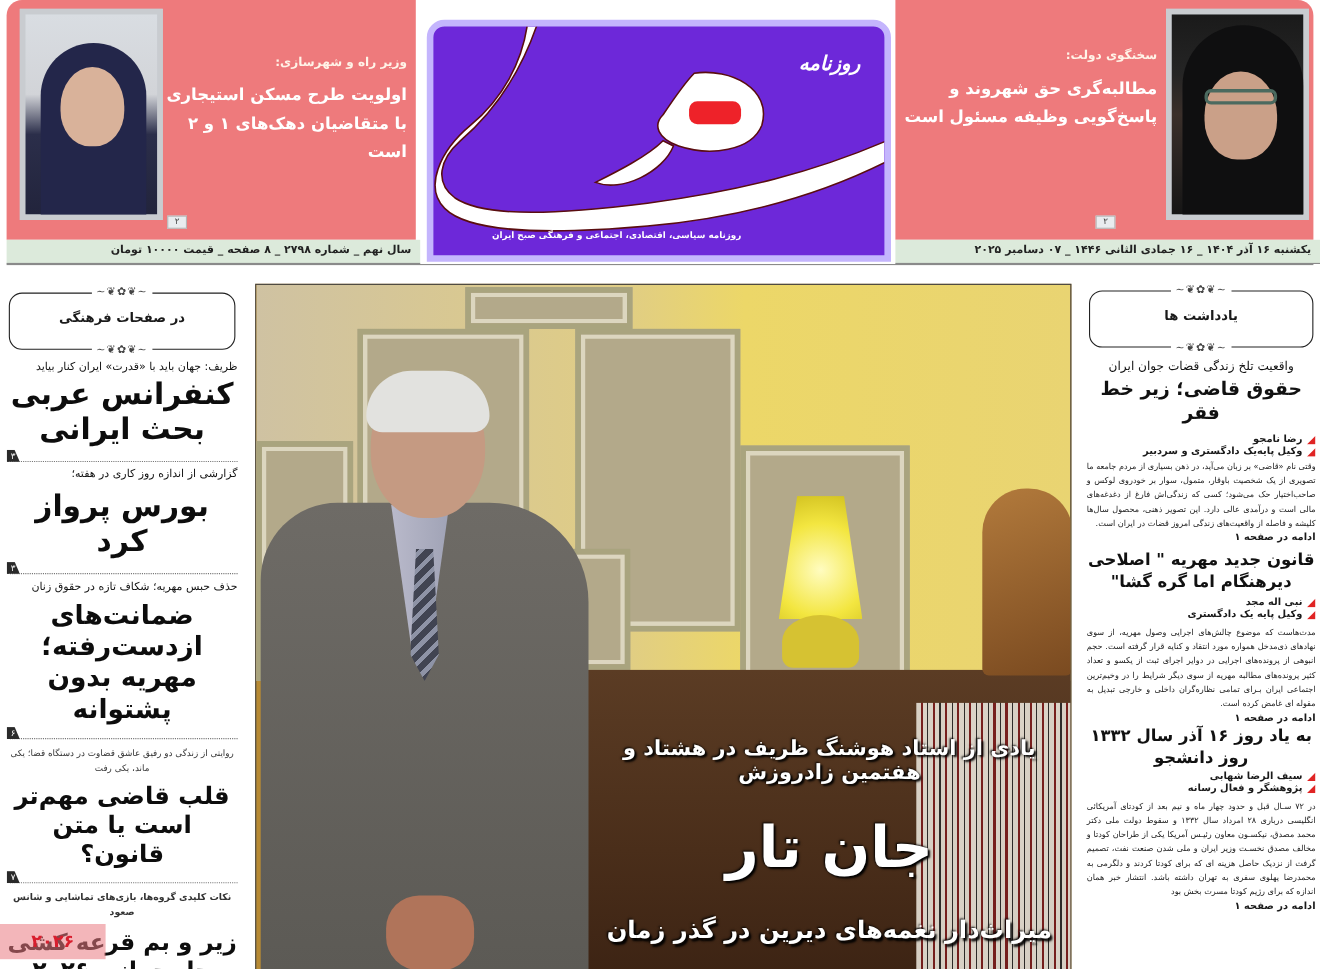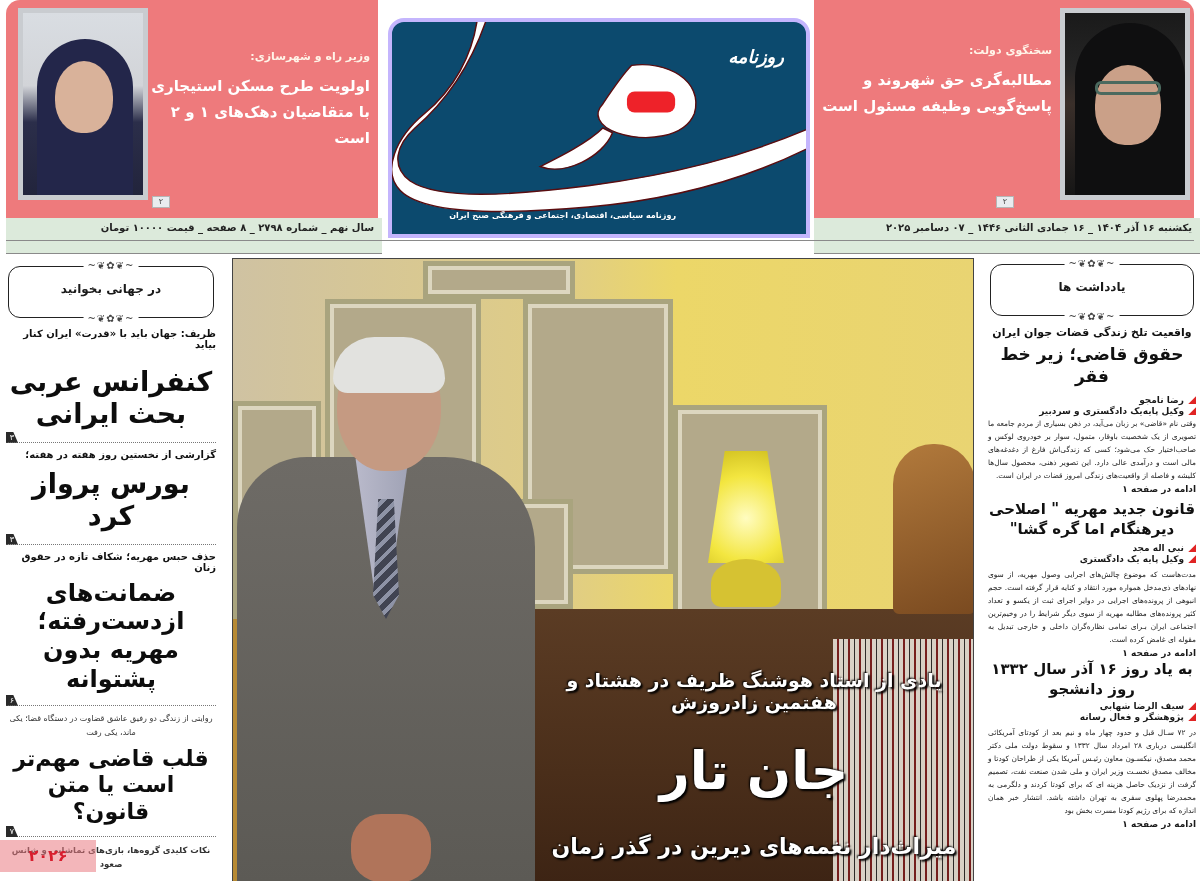--- a/index.html
+++ b/index.html
@@ -25,41 +25,41 @@
   .photo-right .face { left: 30px; top: 52px; width: 66px; height: 80px; background: #caa088; }
   .photo-right .glasses { position: absolute; left: 30px; top: 68px; width: 66px; height: 14px; border: 3px solid #4b6a5f; border-radius: 6px; }
 
   .teaser-text { position: absolute; top: 44px; text-align: right; color: #ffffff; }
   .teaser-kicker { font-size: 11px; font-weight: bold; color: #fff4e8; margin-bottom: 10px; }
   .teaser-headline { font-size: 15px; font-weight: bold; line-height: 26px; color: #ffffff; }
   .teaser-left-text { left: 150px; width: 220px; top: 50px; }
   .teaser-right-text { left: 820px; width: 232px; }
   .page-tag { position: absolute; top: 196px; width: 18px; height: 12px; background: #e9ecef; border: 1px solid #b5b5b5; font-size: 8px; text-align: center; line-height: 10px; color: #444; }
 
-  .logo-box { position: absolute; left: 388px; top: 18px; width: 422px; height: 220px; background: #0c4a6e; border: 4px solid #c4b5fd; border-radius: 16px 16px 0 0; overflow: hidden; }
+  .logo-box { position: absolute; left: 388px; top: 18px; width: 422px; height: 220px; background: #6d28d9; border: 6px solid #c4b5fd; border-radius: 16px 16px 0 0; overflow: hidden; }
   .logo-word { position: absolute; left: 0; top: 0; width: 100%; height: 100%; }
   .logo-prefix { position: absolute; right: 22px; top: 24px; color: #ffffff; font-size: 18px; font-weight: bold; font-style: italic; }
   .logo-tagline { position: absolute; right: 130px; bottom: 14px; color: #ffffff; font-size: 8px; font-weight: bold; }
 
-  .meta-strip { position: absolute; top: 218px; height: 36px; background: #dceadb; border-bottom: 1px solid #8a8a8a; font-size: 10px; font-weight: bold; line-height: 19px; color: #222; padding: 0 8px; }
+  .meta-strip { position: absolute; top: 218px; height: 22px; background: #dceadb; border-bottom: 1px solid #8a8a8a; font-size: 10px; font-weight: bold; line-height: 19px; color: #222; padding: 0 8px; }
   .meta-left { left: 6px; width: 376px; text-align: right; }
   .meta-right { left: 814px; width: 386px; text-align: right; }
   .hr-line { position: absolute; top: 240px; left: 6px; width: 1188px; height: 1px; background: #8a8a8a; }
 
   
   .section-box { position: absolute; height: 52px; border: 1.5px solid #222; border-radius: 12px; background: #fff; text-align: center; }
   .section-box .orn { position: absolute; left: 50%; transform: translateX(-50%); font-size: 10px; color: #444; background: #fff; padding: 0 4px; letter-spacing: 1px; white-space: nowrap; }
   .section-box .orn.top { top: -7px; }
   .section-box .orn.bottom { bottom: -7px; }
   .section-box .title { position: absolute; left: 0; right: 0; top: 15px; font-size: 12px; font-weight: bold; }
 
   .left-col { position: absolute; left: 6px; top: 260px; width: 210px; }
   .right-col { position: absolute; left: 988px; top: 260px; width: 208px; }
 
-  .kicker { font-size: 10px; font-weight: bold; text-align: right; color: #111; }
+  .kicker { font-size: 10px; font-weight: normal; text-align: right; color: #111; }
   .big-head { font-weight: 900; text-align: center; color: #0d0d0d; line-height: 1.2; }
   .tag-row { position: relative; height: 10px; border-bottom: 1px dotted #777; margin: 2px 0 6px 0; }
   .tag-row .num { position: absolute; left: 0; bottom: -1px; width: 12px; height: 11px; background: #2a2a2a; color: #fff; font-size: 8px; line-height: 11px; text-align: center; clip-path: polygon(0 0, 60% 0, 100% 100%, 0 100%); }
   .small-caption { font-size: 8px; text-align: center; color: #333; line-height: 14px; }
 
   .byline { font-size: 9px; font-weight: bold; text-align: right; display: flex; flex-direction: row; justify-content: flex-start; align-items: center; gap: 4px; margin: 1px 0; }
   .byline .flag { display: inline-block; width: 8px; height: 8px; background: #e02424; clip-path: polygon(0 100%, 100% 0, 100% 100%); }
   .body-text { font-size: 7.4px; line-height: 13px; text-align: justify; color: #222; }
   .cont { font-size: 9px; font-weight: bold; text-align: right; margin: 2px 0; }
   .note-head { font-weight: 900; text-align: center; line-height: 1.3; color: #111; }
@@ -129,34 +129,34 @@
   </div>
 
   <div class="meta-strip meta-left">سال نهم _ شماره ۲۷۹۸ _ ۸ صفحه _ قیمت ۱۰۰۰۰ تومان</div>
   <div class="meta-strip meta-right">یکشنبه ۱۶ آذر ۱۴۰۴ _ ۱۶ جمادی الثانی ۱۴۴۶ _ ۰۷ دسامبر ۲۰۲۵</div>
 </div>
 <div class="hr-line"></div>
 
 <div class="left-col">
   <div class="section-box" style="position:relative; width:206px; margin:6px auto 10px;">
     <span class="orn top">~❦✿❦~</span>
-    <span class="title">در جهانی بخوانید</span>
+    <span class="title">در صفحات فرهنگی</span>
     <span class="orn bottom">~❦✿❦~</span>
   </div>
 
   <div>
     <div class="kicker">ظریف: جهان باید با «قدرت» ایران کنار بیاید</div>
-    <div class="big-head" style="font-size:27px; margin-top:16px;">کنفرانس عربی بحث ایرانی</div>
+    <div class="big-head" style="font-size:27px; margin-top:4px;">کنفرانس عربی بحث ایرانی</div>
     <div class="tag-row">
         <span class="num">۳</span>
       </div>
   </div>
 
   <div>
-    <div class="kicker">گزارشی از نخستین روز هفته در هفته؛</div>
+    <div class="kicker">گزارشی از اندازه روز کاری در هفته؛</div>
     <div class="big-head" style="font-size:27px; margin-top:8px;">بورس پرواز کرد</div>
     <div class="tag-row">
         <span class="num">۳</span>
       </div>
   </div>
 
   <div>
     <div class="kicker">حذف حبس مهریه؛ شکاف تازه در حقوق زنان</div>
     <div class="big-head" style="font-size:24px; margin-top:6px;">ضمانت‌های ازدست‌رفته؛ مهریه بدون پشتوانه</div>
     <div class="tag-row">

